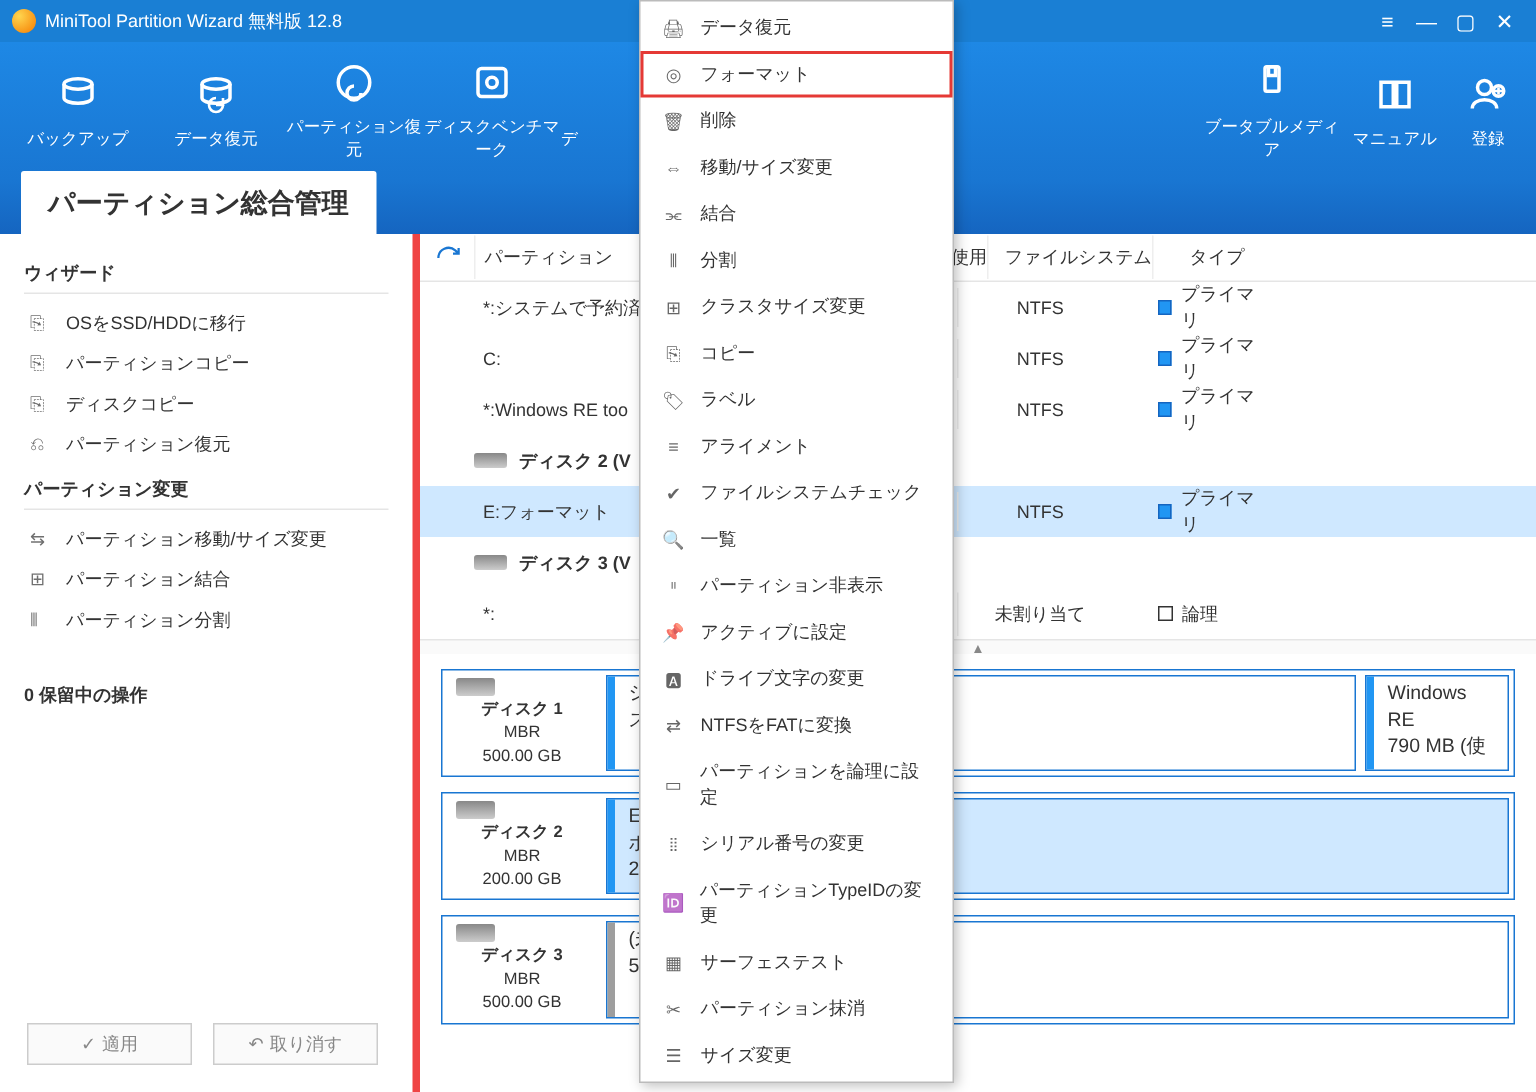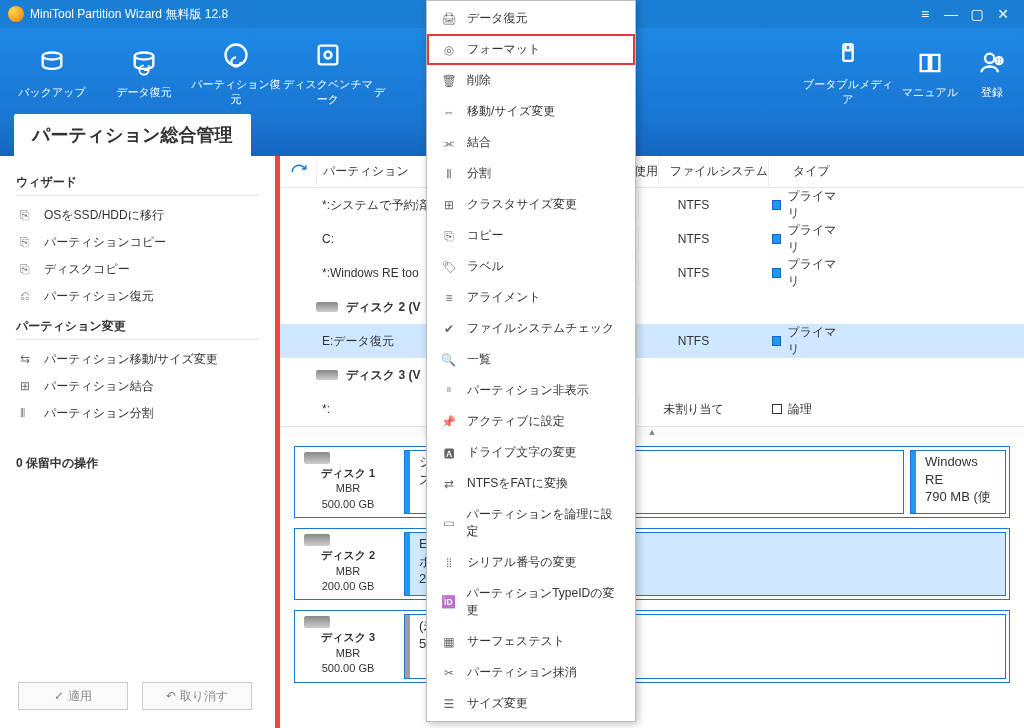--- a/index.html
+++ b/index.html
@@ -191,21 +191,21 @@
           <span class="sq blue"></span>
           <span>プライマリ</span>
         </div>
     </div>
     <div class="diskhdr">
         <span class="dicon"></span>
         <span class="dname">ディスク 2 (V</span>
         <span>200.00 GB)</span>
       </div>
     <div class="row sel">
-      <div class="c-part">E:データ復元</div>
+      <div class="c-part">E:フォーマット</div>
       <div class="col c-used">35 MB</div>
       <div class="col c-free">199.90 GB</div>
       <div class="col c-fs">NTFS</div>
       <div class="c-type">
           <span class="sq blue"></span>
           <span>プライマリ</span>
         </div>
     </div>
     <div class="diskhdr">
         <span class="dicon"></span>

